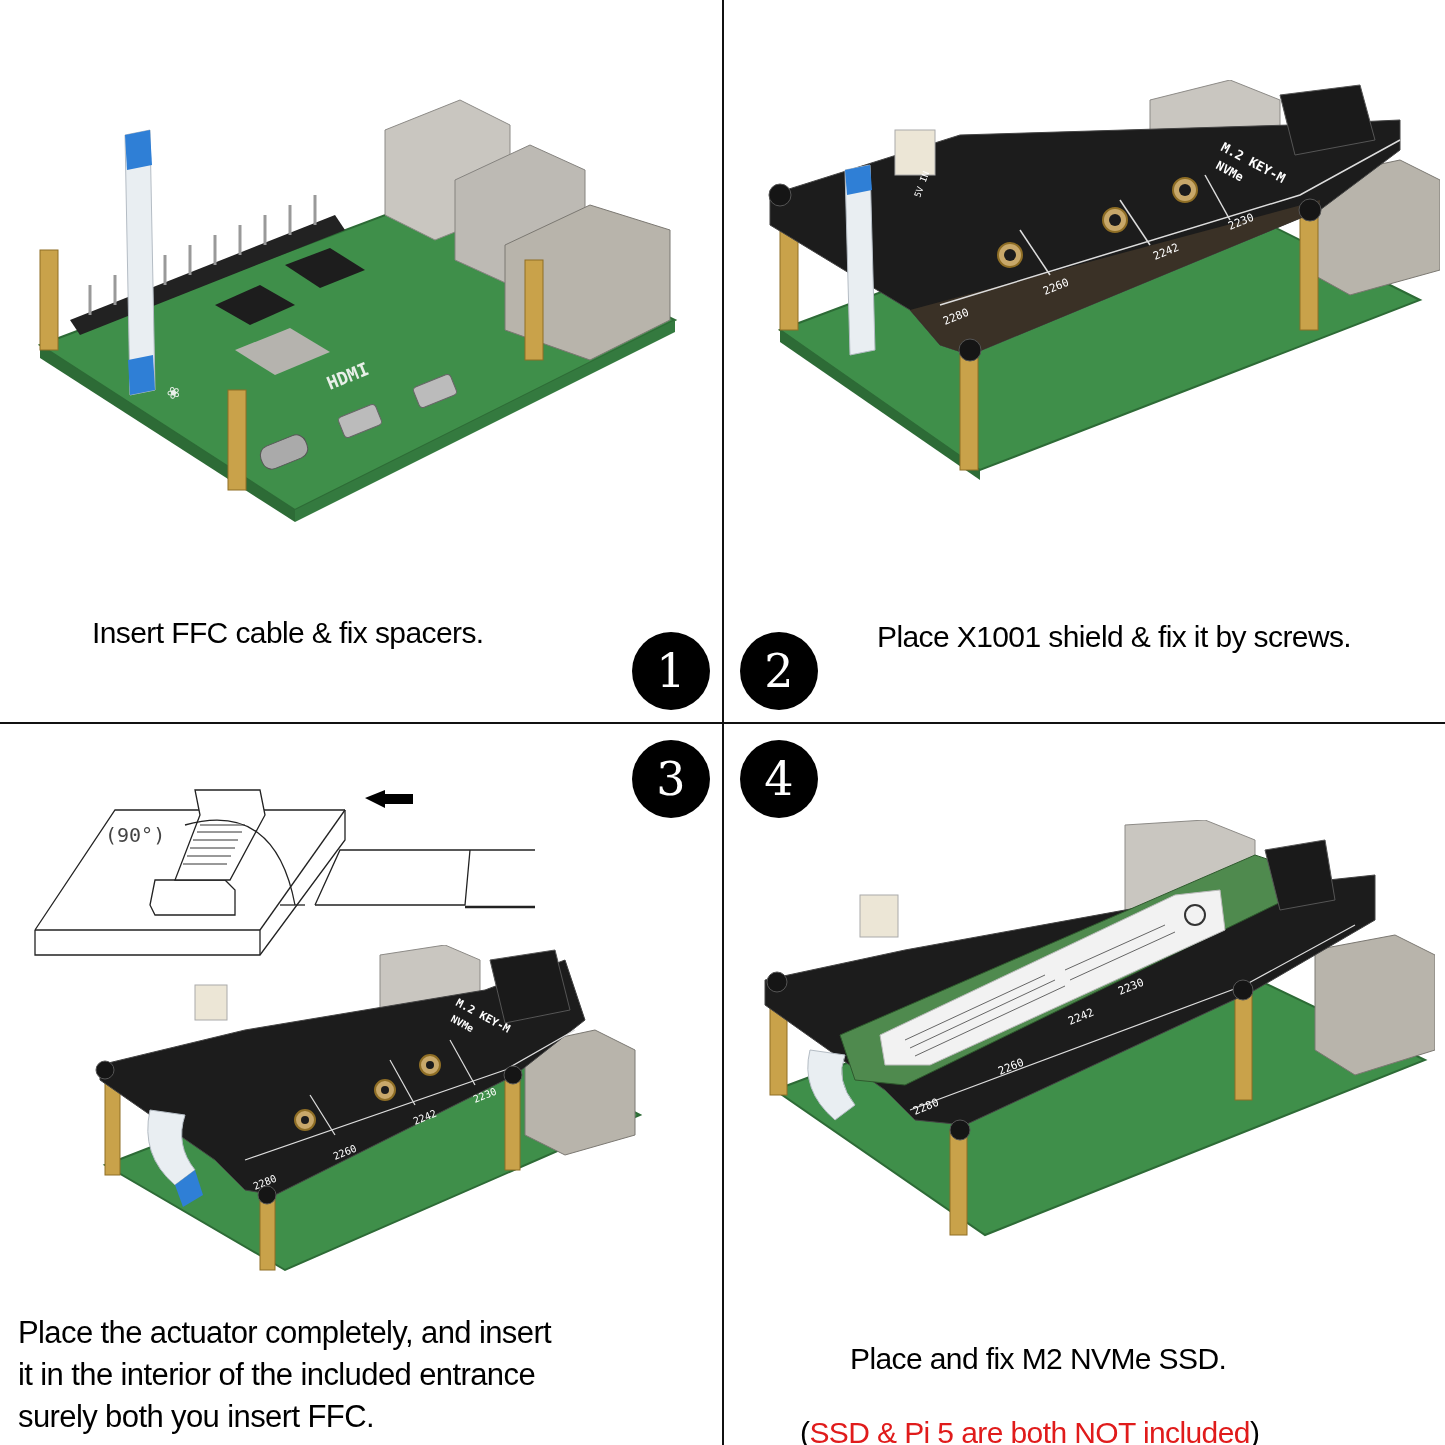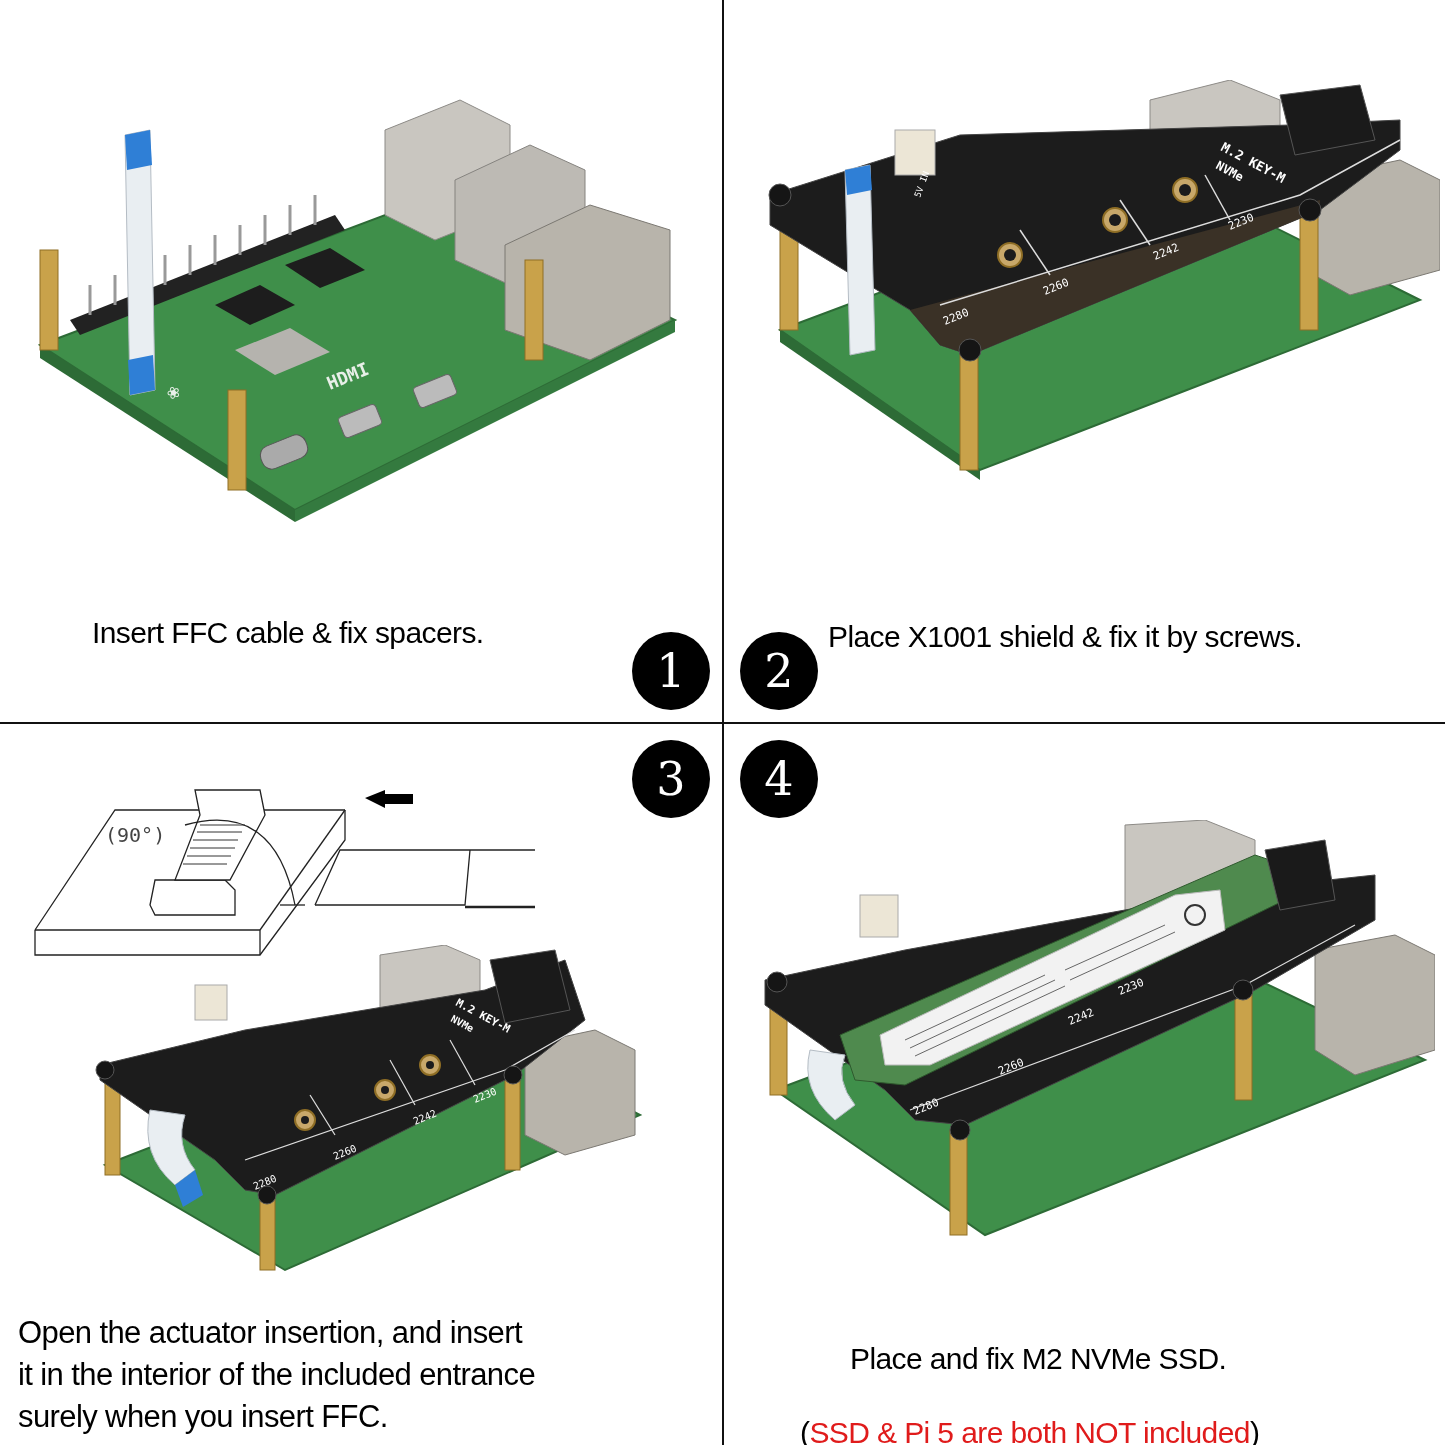--- a/index.html
+++ b/index.html
@@ -122,21 +122,21 @@
     <polygon points="85,90 110,85 112,110 87,115" fill="#2f7fd6"></polygon>
 
     <g fill="#151515" stroke="#555">
         <circle cx="20" cy="115" r="11"></circle>
         <circle cx="210" cy="270" r="11"></circle>
         <circle cx="550" cy="130" r="11"></circle>
       </g>
   </svg>
 
   <div class="step-badge" style="left:740px;top:632px">2</div>
-  <div class="caption" style="left:828px;top:620px">Place X1001 shield &amp; fix it by screws.</div>
+  <div class="caption" style="left:877px;top:620px">Place X1001 shield &amp; fix it by screws.</div>
 </section>
 
 <section>
   <div class="step-badge" style="left:632px;top:740px">3</div>
 
   <svg class="illus" style="left:25px;top:770px" width="520" height="200" viewBox="0 0 520 200">
     <g fill="none" stroke="#222" stroke-width="1.3">
 
       <polyline points="10,160 90,40 320,40"></polyline>
       <polyline points="10,160 10,185 235,185 320,70 320,40"></polyline>
@@ -203,23 +203,23 @@
     <text x="370" y="60" fill="#fff" font-size="11" font-weight="bold" transform="rotate(28 370 60)">M.2 KEY-M</text>
     <text x="365" y="76" fill="#fff" font-size="10" font-weight="bold" transform="rotate(28 365 76)">NVMe</text>
     <g fill="#151515" stroke="#555">
         <circle cx="20" cy="125" r="9"></circle>
         <circle cx="182" cy="250" r="9"></circle>
         <circle cx="428" cy="130" r="9"></circle>
       </g>
   </svg>
 
   <div class="caption multi" style="left:18px;top:1312px;width:690px">
-    <div>Open the actuator insertion, and insert</div>
+    <div>Place the actuator completely, and insert</div>
     <div>it in the interior of the included entrance</div>
-    <div>surely when you insert FFC.</div>
+    <div>surely both you insert FFC.</div>
   </div>
 </section>
 
 <section>
   <div class="step-badge" style="left:740px;top:740px">4</div>
 
   <svg class="illus" style="left:755px;top:820px" width="680" height="420" viewBox="0 0 680 420">
     <polygon points="20,270 420,120 670,240 230,415" fill="#3f8f4a" stroke="#2d6b36" stroke-width="2"></polygon>
     <polygon points="370,5 450,0 500,20 500,90 420,115 370,95" fill="#c9c6c0" stroke="#8c8a86"></polygon>
     <polygon points="560,130 640,115 680,135 680,230 600,255 560,230" fill="#b8b4ab" stroke="#7b7872"></polygon>

